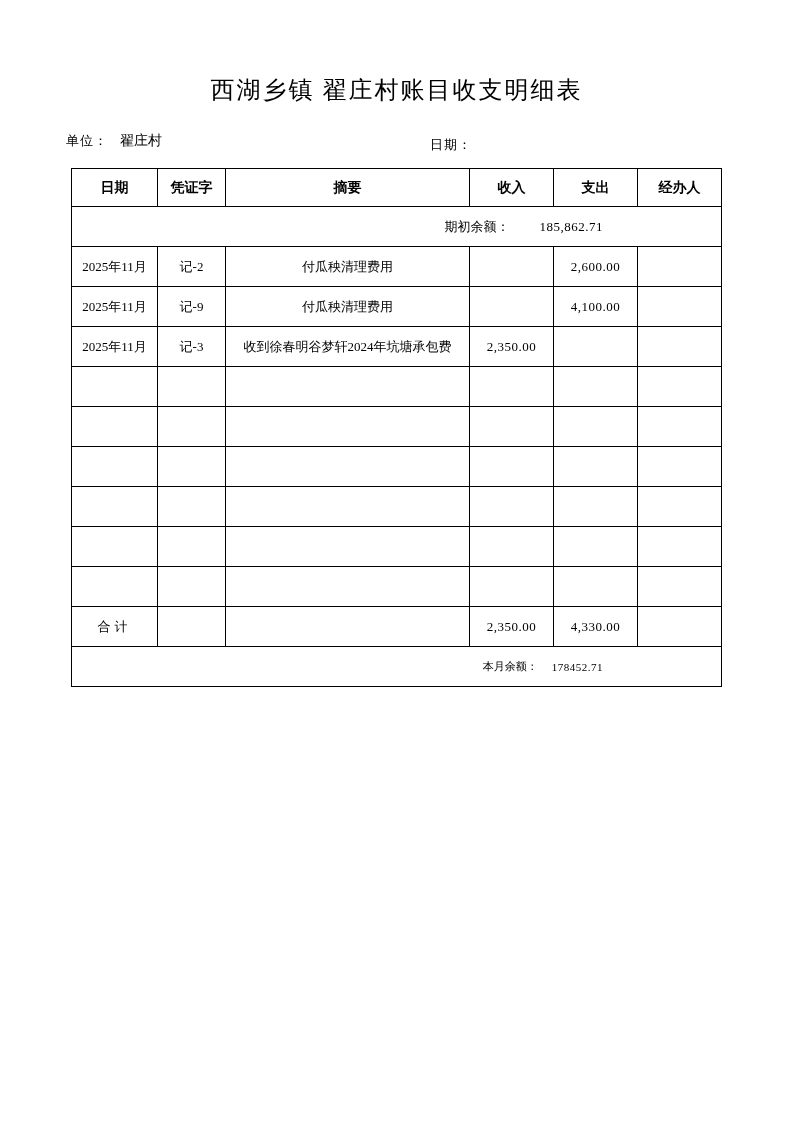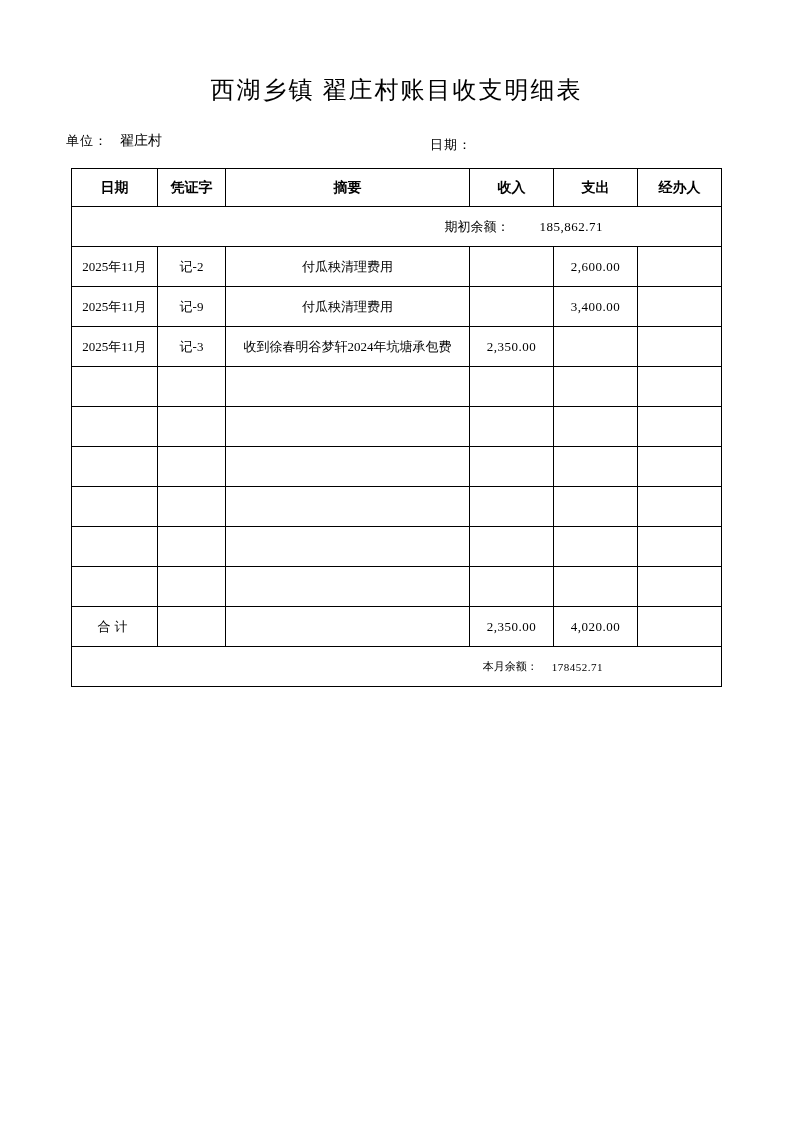--- a/index.html
+++ b/index.html
@@ -178,21 +178,21 @@
         <td class="cell-summary">付瓜秧清理费用</td>
         <td class="num"></td>
         <td class="num">2,600.00</td>
         <td></td>
       </tr>
       <tr>
         <td class="cell-date">2025年11月</td>
         <td class="cell-voucher">记-9</td>
         <td class="cell-summary">付瓜秧清理费用</td>
         <td class="num"></td>
-        <td class="num">3,400.00</td>
+        <td class="num">4,100.00</td>
         <td></td>
       </tr>
       <tr>
         <td class="cell-date">2025年11月</td>
         <td class="cell-voucher">记-3</td>
         <td class="cell-summary">收到徐春明谷梦轩2024年坑塘承包费</td>
         <td class="num">2,350.00</td>
         <td class="num"></td>
         <td></td>
       </tr>
@@ -243,21 +243,21 @@
         <td class="num"></td>
         <td class="num"></td>
         <td></td>
       </tr>
 
       <tr class="row-total">
         <td class="total-label">合计</td>
         <td></td>
         <td></td>
         <td class="num">2,350.00</td>
-        <td class="num">4,020.00</td>
+        <td class="num">4,330.00</td>
         <td></td>
       </tr>
 
       <tr class="row-footer">
         <td colspan="6">
           <div class="footer-inner">
             <span class="footer-label">本月余额：</span>
             <span class="balance-value">178452.71</span>
           </div>
         </td>

